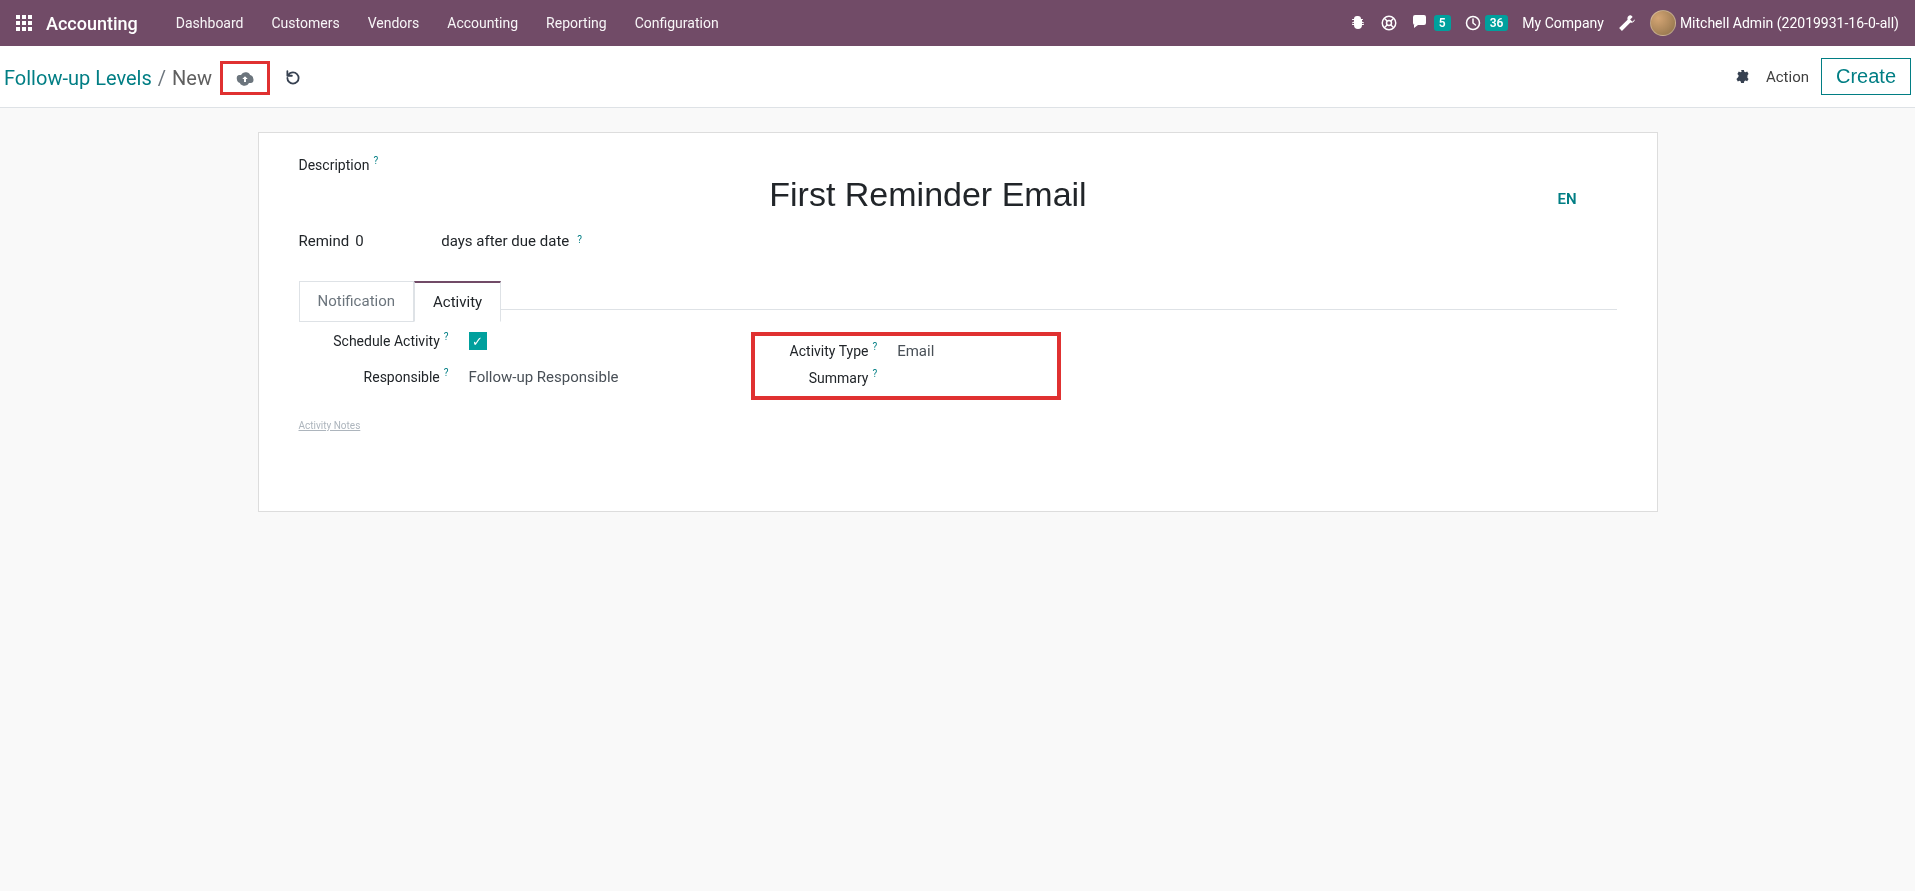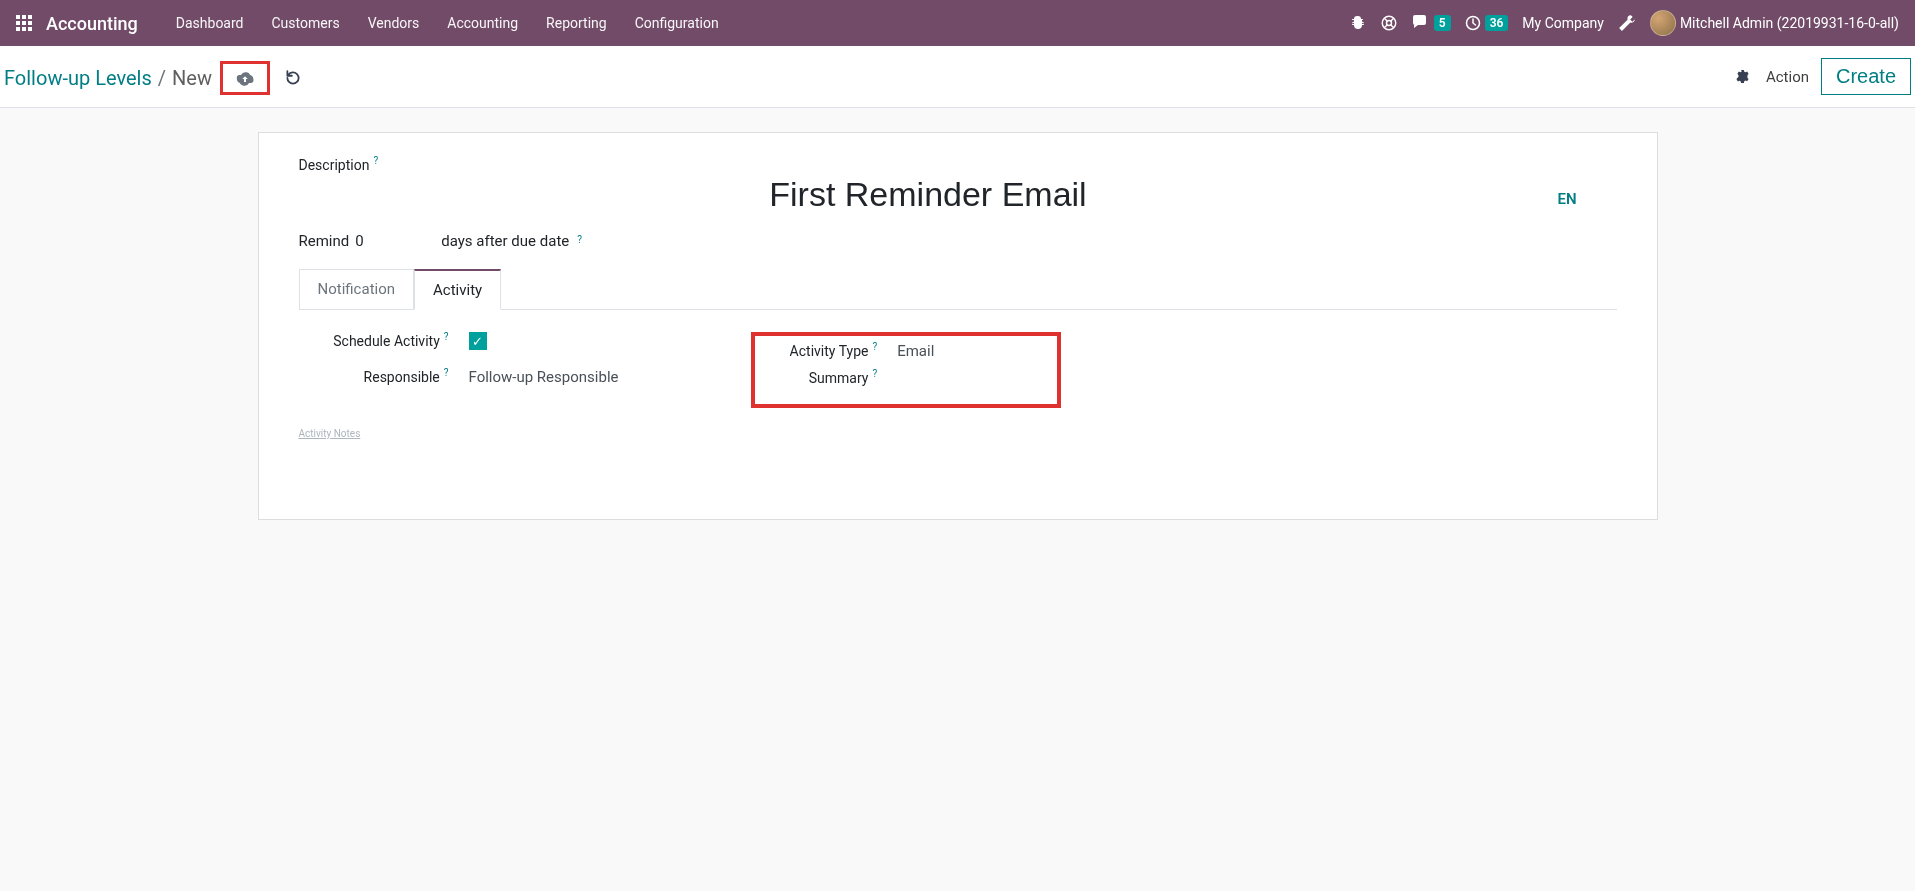--- a/index.html
+++ b/index.html
@@ -38,33 +38,33 @@
   .field-label { font-weight:400; font-size:14px; color:#212529; display:inline-flex; align-items:flex-start; gap:2px;justify-content:flex-end; }
   .help-q { color:#017e84; font-size:10px; vertical-align:super; cursor:pointer; margin-left:2px; position:relative; top:-2px; }
   .title-row { display:flex; align-items:flex-start; }
   .title-input { font-size:34px; font-weight:400; color:#212529; border:none; outline:none; width:100%; padding:2px 0 10px;text-align:center; }
   .lang-badge { color:#017e84; font-weight:600; font-size:15px; margin-left:auto; align-self:center; cursor:pointer; padding-right:40px; }
   .remind-row { display:flex; align-items:center; gap:6px; font-size:15px; color:#212529; margin-top:8px; margin-bottom:18px; }
   .remind-row .num { min-width:80px; display:inline-block; }
 
   
   .tabs { display:flex; border-bottom:1px solid #dee2e6; margin-top:6px; }
-  .tab { padding:10px 18px; font-size:15px; color:#6c757d; cursor:pointer; border:1px solid transparent; border-bottom:none; position:relative; top:1px; background:#fff; }
+  .tab { padding:10px 18px; font-size:15px; color:#6c757d; cursor:pointer; border:1px solid transparent; border-bottom:none; position:relative; top:13px; background:#fff; }
   .tab.inactive { border:1px solid #dee2e6; border-bottom:1px solid #dee2e6; background:#fff; color:#6c757d; }
   .tab.active { border:1px solid #dee2e6; border-top:2px solid #714B67; border-bottom:1px solid #fff; color:#212529; background:#fff; }
 
   
   .tab-content { display:grid; grid-template-columns: 1fr 1fr 1fr; gap:12px 40px; padding:22px 0 0; }
   .form-row { display:flex; align-items:center; gap:20px; }
   .form-row .field-label { width:150px; flex-shrink:0; }
   .form-row .field-value { font-size:15px; color:#495057; }
   .checkbox { width:18px; height:18px; background:#00A09D; display:inline-flex; align-items:center; justify-content:center; color:#fff; font-size:13px; }
   .red-box-big { border:4px solid #e03131; padding:6px 12px 10px; }
   .red-box-big .form-row { margin-bottom:10px; }
-  .red-box-big .form-row:last-child { margin-bottom:8px; }
+  .red-box-big .form-row:last-child { margin-bottom:0; }
   .notes-row { grid-column:1 / -1; color:#adb5bd; font-size:10px; padding-top:8px;text-decoration:underline; }
 
   svg { display:block; }
 </style>
 </head>
 <body>
 
 <div class="navbar">
   <div class="nav-left">
     <div class="apps-icon">

